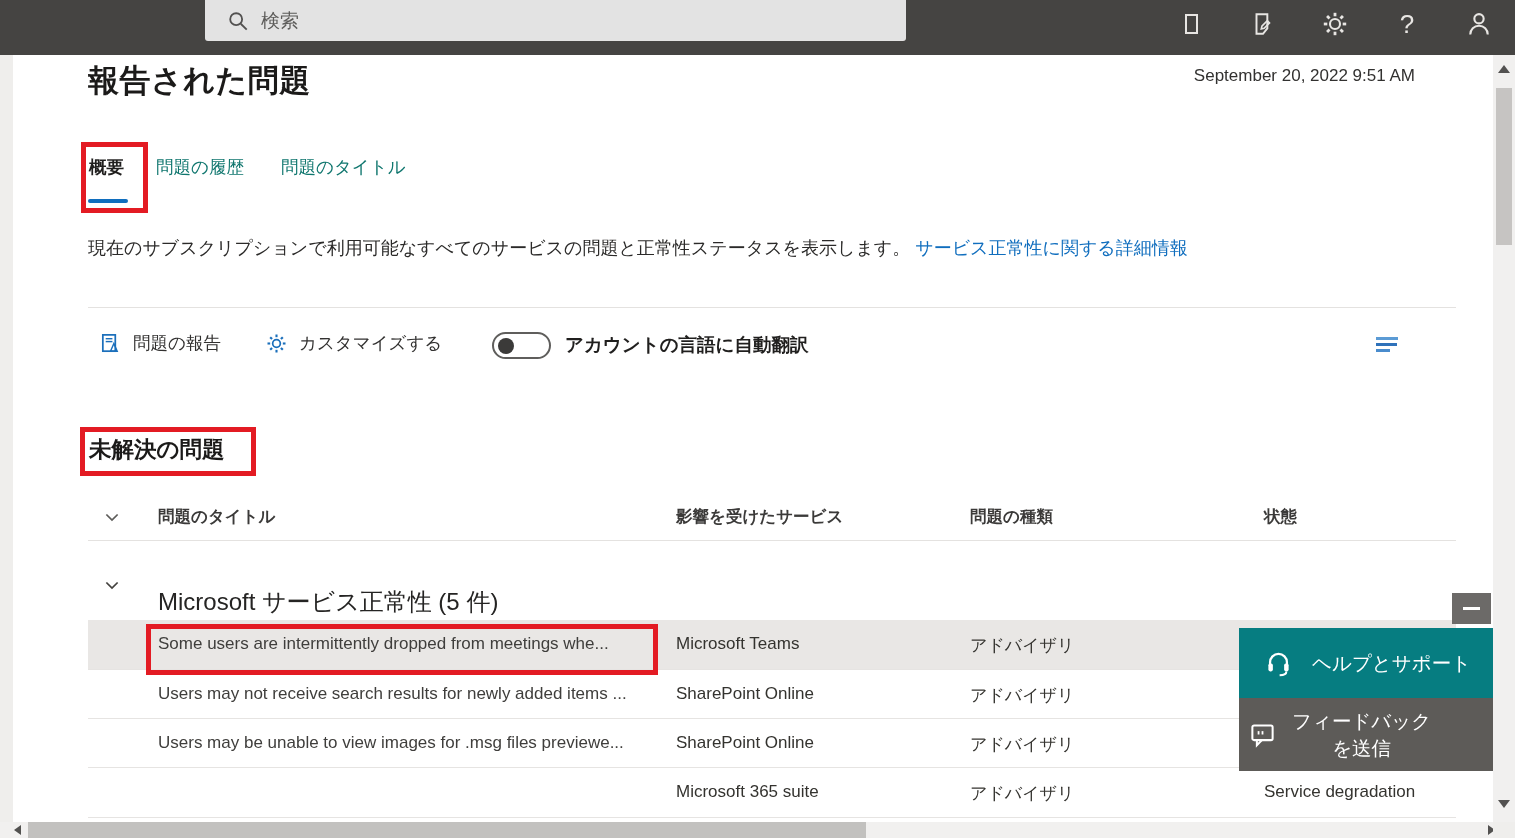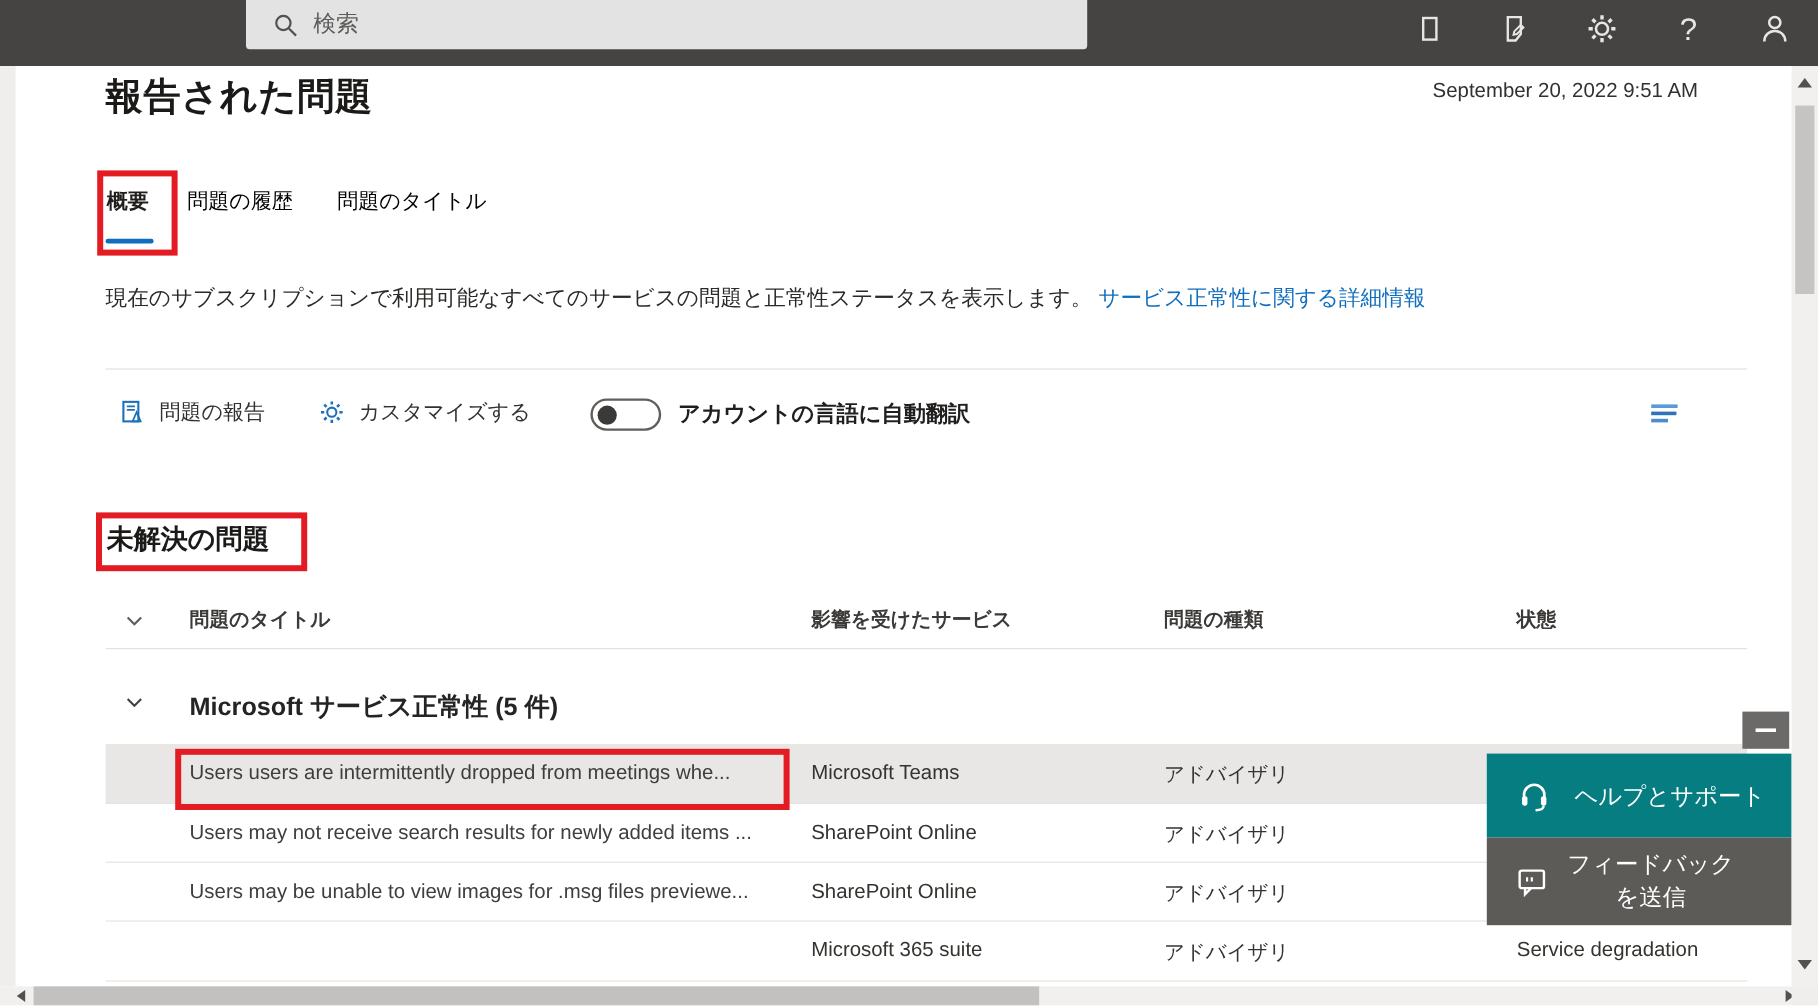--- a/index.html
+++ b/index.html
@@ -17,21 +17,21 @@
   .topicon { position:absolute; top:0; width:48px; height:48px; display:flex; align-items:center; justify-content:center; cursor:pointer; }
   .qmark { color:#e8e6e3; font-size:26px; font-weight:400; }
   .recticon { width:13px; height:20px; border:2px solid #e8e6e3; }
 
   
   .left-gutter { position:absolute; left:0; top:55px; width:13px; height:767px; background:#efeeec; }
   .page-title { position:absolute; left:88px; top:60px; font-size:31px; font-weight:700; color:#1b1a19; letter-spacing:0.5px; }
   .timestamp { position:absolute; right:100px; top:66px; font-size:17px; color:#323130; }
 
   
-  .tab { position:absolute; top:155px; font-size:17.5px; color:#000000; cursor:pointer; }
+  .tab { position:absolute; top:155px; font-size:17.5px; color:#0f766e; cursor:pointer; }
   .tab.active { font-weight:700; color:#201f1e; }
   .tab-underline { position:absolute; left:88px; top:199px; width:40px; height:4px; background:#106ebe; border-radius:2px; }
 
   
   .description { position:absolute; left:88px; top:236px; font-size:18px; color:#2b2a29; white-space:nowrap; }
   .description a { color:#106ebe; text-decoration:none; }
 
   .divider-top { position:absolute; left:88px; top:307px; width:1368px; height:1px; background:#e4e2e0; }
 
   
@@ -47,21 +47,21 @@
   .filtericon i:nth-child(3){ width:14px; background:#4a8ccd; }
 
   
   .section-heading { position:absolute; left:89px; top:434px; font-size:22.5px; font-weight:700; color:#1b1a19; }
 
   
   .thead { position:absolute; left:88px; top:495px; width:1368px; height:46px; border-bottom:1px solid #e4e2e0;font-weight:bold; }
   .thead .col { position:absolute; top:11px; font-size:16.5px; color:#3b3a39; }
   .chev { position:absolute; left:14px; top:12px; }
   .grouprow { position:absolute; left:88px; top:553px; width:1368px; height:65px; }
-  .grouprow .gtext { position:absolute; left:70px; top:22px; font-size:21px; font-weight:700; color:#252423; }
+  .grouprow .gtext { position:absolute; left:70px; top:33px; font-size:24px; font-weight:400; color:#252423; }
   .row { position:absolute; left:88px; width:1368px; height:50px; border-bottom:1px solid #e6e4e2; cursor:pointer; }
   .row .cell { position:absolute; top:14px; font-size:17px; white-space:nowrap; overflow:hidden; }
   .cell.c-title  { left:70px;  width:500px; color:#3f3e3c; }
   .cell.c-service{ left:588px; width:280px; color:#34332f; }
   .cell.c-type   { left:882px; width:250px; color:#34332f; }
   .cell.c-status { left:1176px; width:190px; color:#34332f; }
   .row.selected { background:#e9e7e5; }
 
   
   .annot { position:absolute; border:5px solid #e31b23; pointer-events:none; z-index:40; }
@@ -70,21 +70,21 @@
   .annot-row     { left:146px; top:624px; width:512px; height:51px; }
 
   
   .help-panel { position:absolute; left:1239px; top:593px; width:254px; z-index:30; }
   .minimize-btn { position:absolute; right:2px; top:0; width:39px; height:31px; background:#6c6a68; cursor:pointer;
                   display:flex; align-items:center; justify-content:center; }
   .minimize-btn .bar { width:17px; height:3px; background:#fff; }
   .help-btn { position:absolute; left:0; top:35px; width:254px; height:70px; background:#067d81; color:#fff;
               display:flex; align-items:center; gap:20px; padding-left:26px; font-size:19.5px; cursor:pointer; }
   .feedback-btn { position:absolute; left:0; top:105px; width:254px; height:73px; background:#5d5b58; color:#fff;
-                  display:flex; align-items:center; gap:16px; padding-left:24px; font-size:19.5px; cursor:pointer; }
+                  display:flex; align-items:center; gap:16px; padding-left:10px; font-size:19.5px; cursor:pointer; }
   .feedback-text { text-align:center; line-height:1.35; }
 
   
   .vscroll { position:absolute; right:0; top:55px; width:22px; height:767px; background:#f1f0ef; z-index:50; }
   .vscroll .arrow-up { position:absolute; left:5px; top:10px; width:0; height:0;
       border-left:6px solid transparent; border-right:6px solid transparent; border-bottom:8px solid #525150; cursor:pointer; }
   .vscroll .thumb { position:absolute; left:3px; top:33px; width:16px; height:157px; background:#c6c4c2; cursor:pointer; }
   .vscroll .arrow-down { position:absolute; left:5px; bottom:14px; width:0; height:0;
       border-left:6px solid transparent; border-right:6px solid transparent; border-top:8px solid #525150; cursor:pointer; }
   .hscroll { position:absolute; left:0; bottom:0; width:1515px; height:16px; background:#f1f0ef; z-index:50; }
@@ -214,21 +214,21 @@
   <div class="grouprow">
     <span class="chev" style="top:22px;">
       <svg width="20" height="20" viewBox="0 0 16 16">
           <path d="M3.5 6 L8 10.5 L12.5 6" stroke="#44423f" stroke-width="1.4" fill="none"></path>
         </svg>
     </span>
     <span class="gtext">Microsoft サービス正常性 (5 件)</span>
   </div>
 
   <div class="row selected" style="top:620px;">
-    <span class="cell c-title">Users users are intermittently dropped from meetings whe...</span>
+    <span class="cell c-title">Some users are intermittently dropped from meetings whe...</span>
     <span class="cell c-service">Microsoft Teams</span>
     <span class="cell c-type">アドバイザリ</span>
     <span class="cell c-status"></span>
   </div>
   <div class="row" style="top:670px; height:49px;">
     <span class="cell c-title">Users may not receive search results for newly added items ...</span>
     <span class="cell c-service">SharePoint Online</span>
     <span class="cell c-type">アドバイザリ</span>
     <span class="cell c-status"></span>
   </div>

